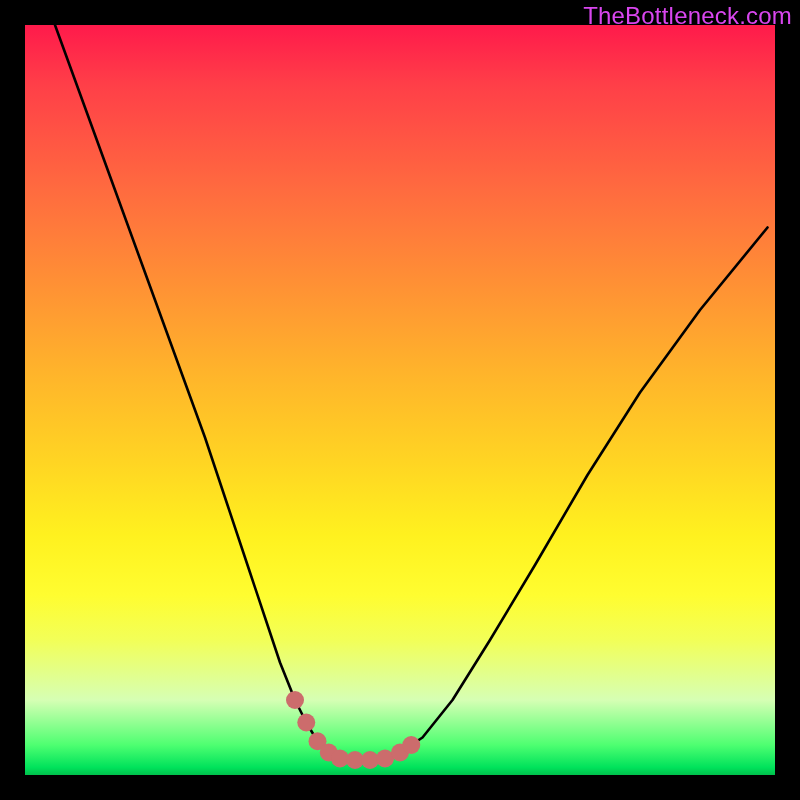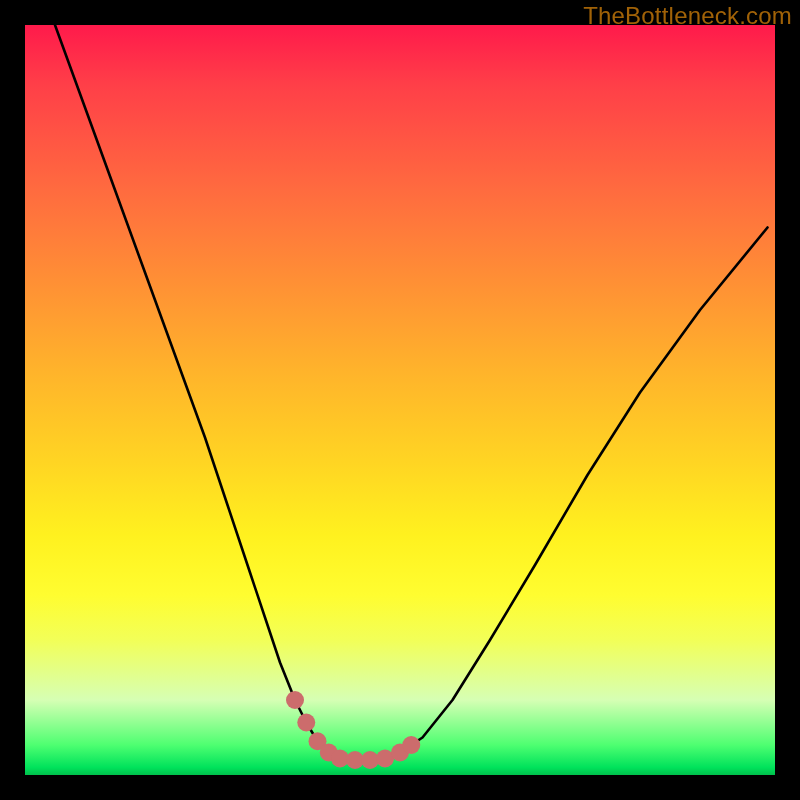--- a/index.html
+++ b/index.html
@@ -14,21 +14,21 @@
     position: relative;
     width: 800px;
     height: 800px;
     background: #000;
   }
   .watermark {
     position: absolute;
     top: 2px;
     right: 8px;
     z-index: 10;
-    color: #a16207;
+    color: #d946ef;
     font-size: 24px;
     font-weight: 500;
     letter-spacing: 0.2px;
     font-family: Arial, Helvetica, sans-serif;
   }
   .plot {
     position: absolute;
     left: 25px;
     top: 25px;
     width: 750px;

